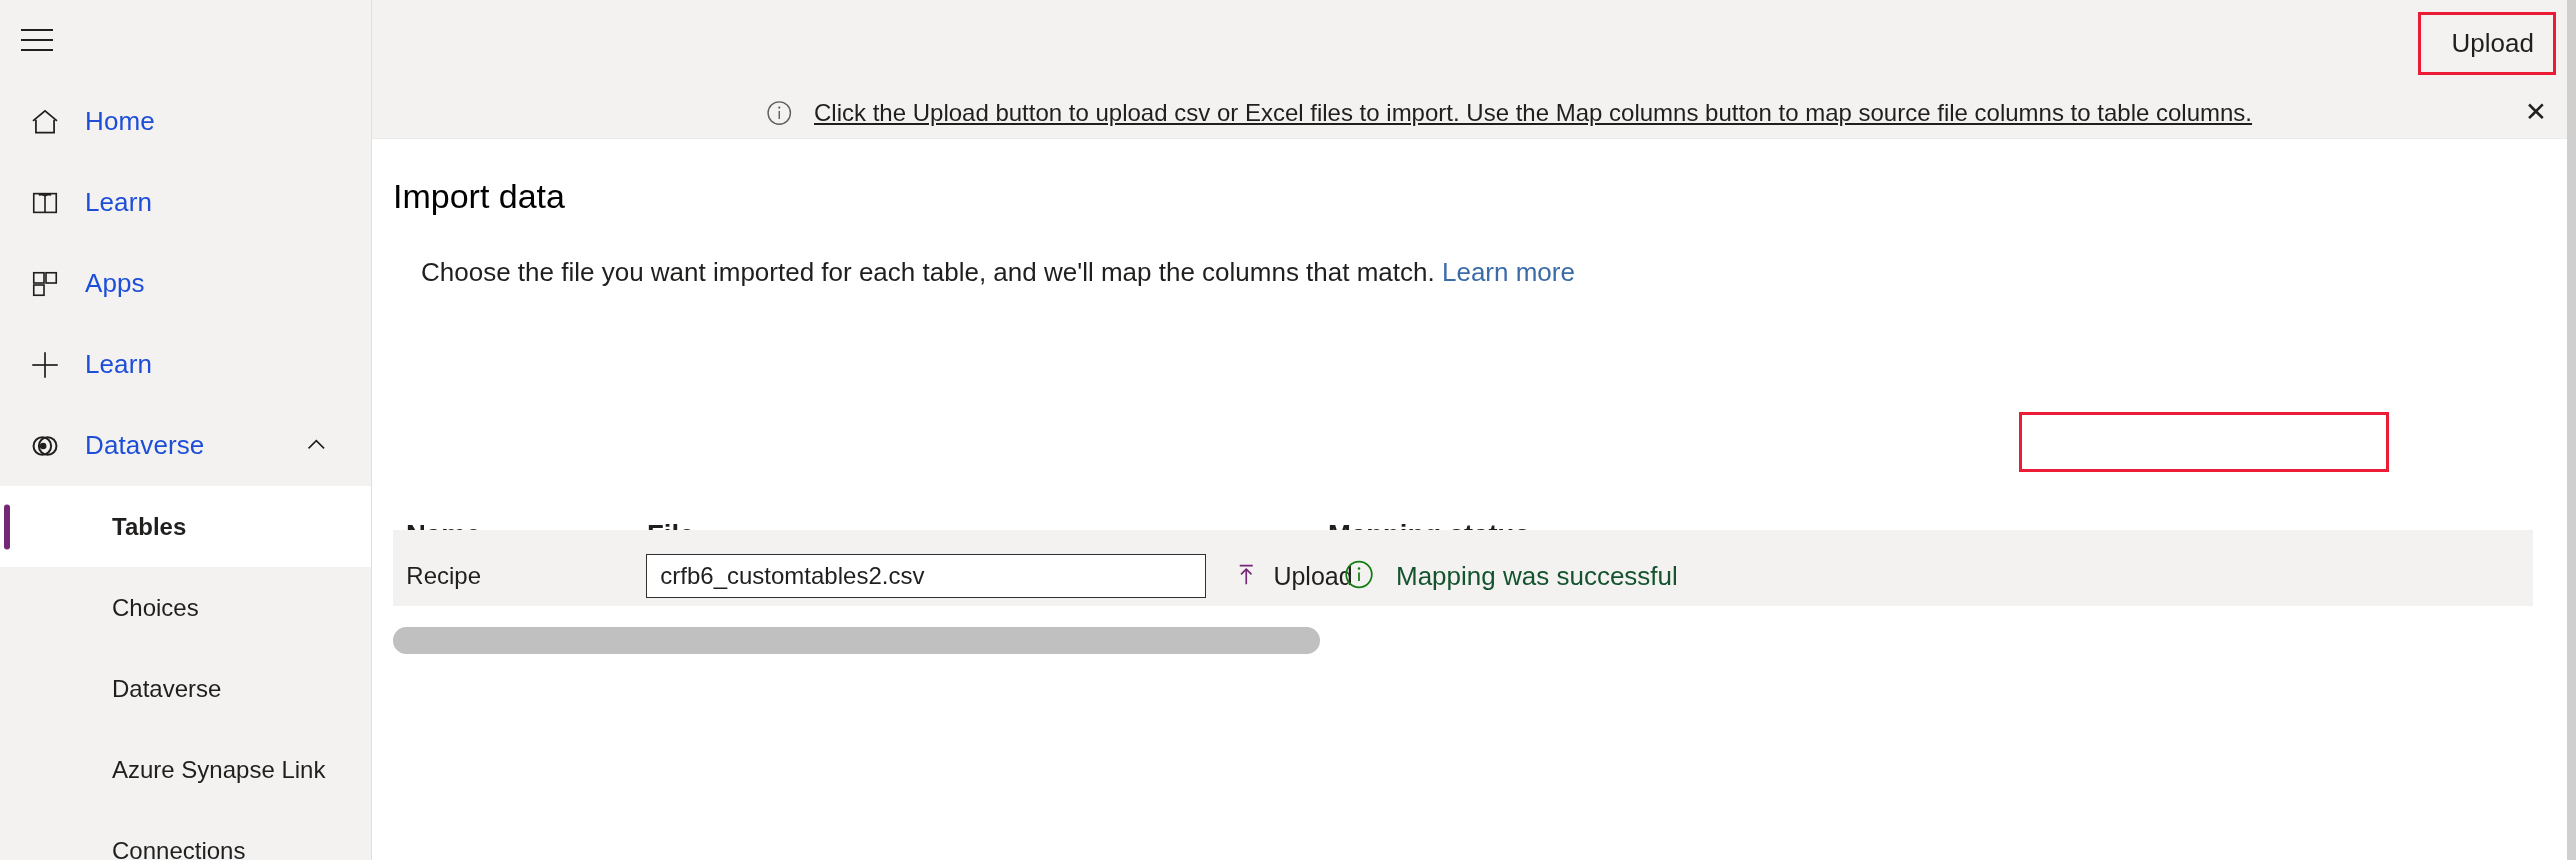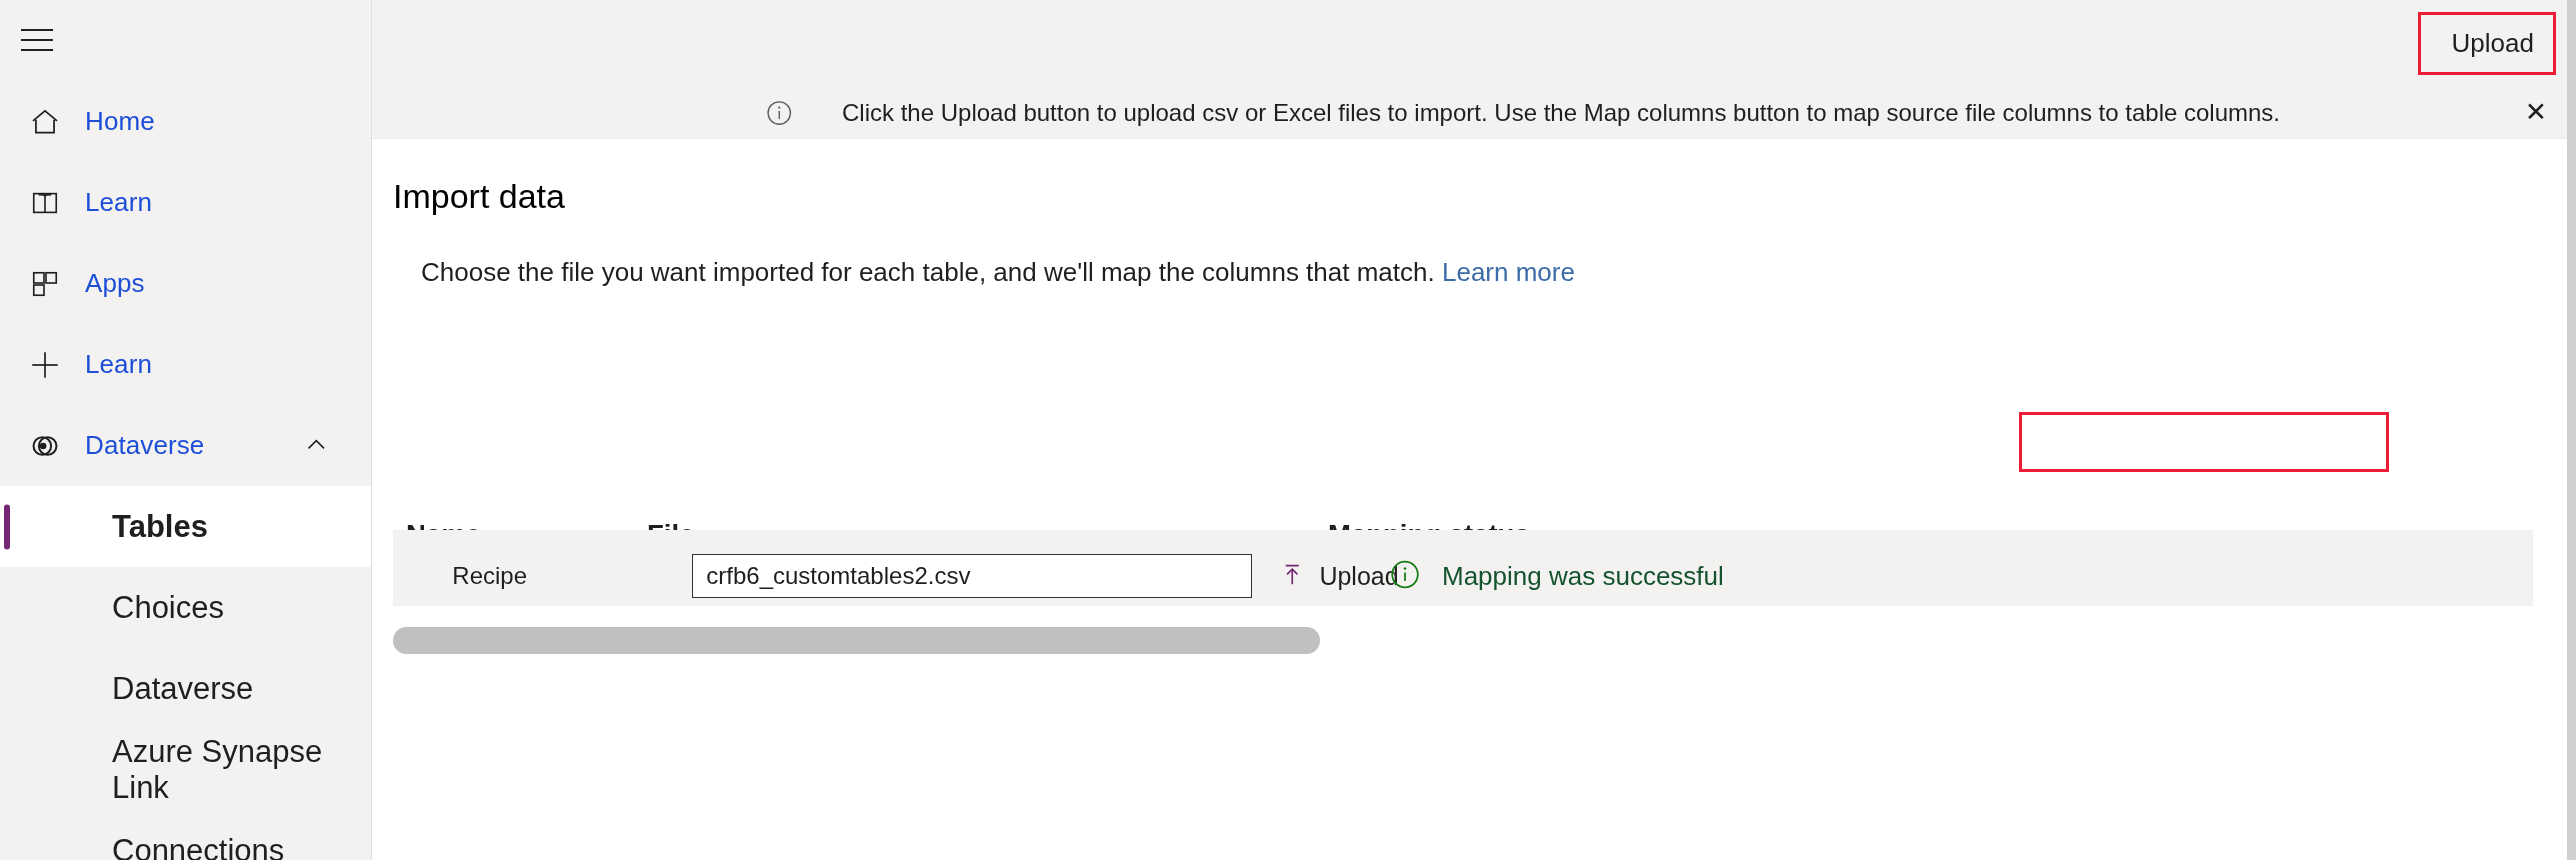--- a/index.html
+++ b/index.html
@@ -91,21 +91,21 @@
 
   
   .nav-sub {
     position: relative;
     display: flex;
     align-items: center;
     height: 81px;
     padding-left: 112px;
     cursor: pointer;
     color: #201f1e;
-    font-size: 31px;
+    font-size: 24px;
   }
   .nav-sub.selected {
     background: #ffffff;
     font-weight: bold;
   }
   .nav-sub.selected::before {
     content: "";
     position: absolute;
     left: 3.8px;
     top: 50%;
@@ -156,24 +156,25 @@
   }
   .infobar .info-icon {
     position: absolute;
     left: 393px;
     top: 50%;
     transform: translateY(-50%);
     width: 28.5px;
     height: 28.5px;
   }
   .infobar .info-text {
-    margin-left: 77px;
+    margin-left: 49px;
     font-size: 24px;
     color: #201f1e;
     white-space: nowrap;
+    text-decoration: underline;
   }
   .infobar .info-close {
     position: absolute;
     right: 21px;
     top: 50%;
     transform: translateY(-50%);
     width: 38px;
     height: 38px;
     display: flex;
     align-items: center;
@@ -239,21 +240,20 @@
   .col-header.c-map  { left: 956px; }
 
   
   .grid-panel {
     position: absolute;
     top: 391px;
     left: 21px;
     width: 2140px;
     height: 76px;
     background: #f3f2f1;
-    padding-left: 46px;
   }
   .grid-row {
     position: relative;
     height: 92px;
   }
   .cell-name {
     position: absolute;
     left: 13.3px;
     top: 50%;
     transform: translateY(-50%);

